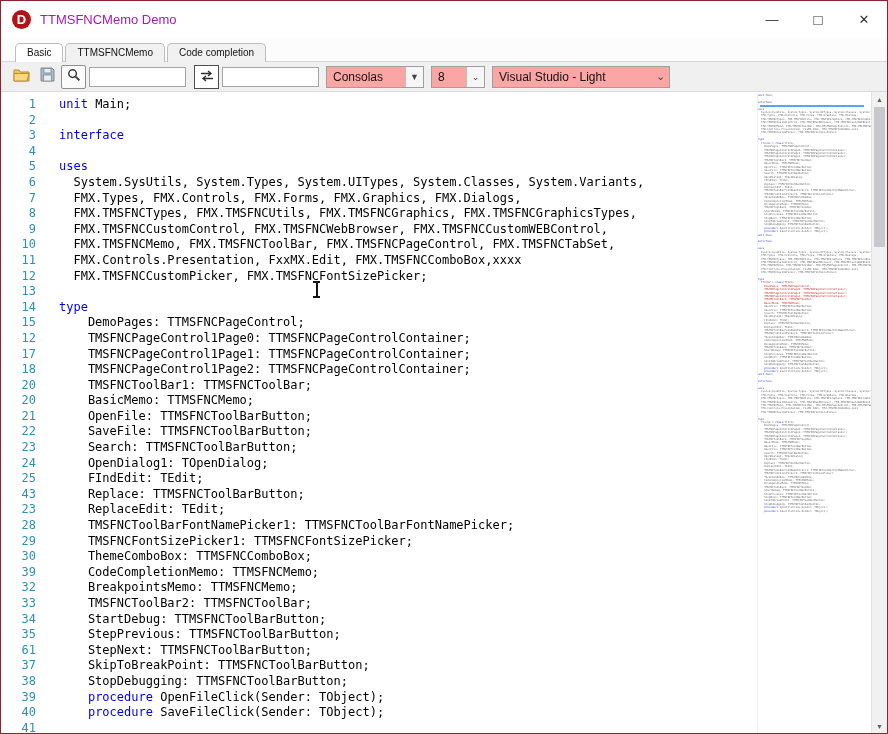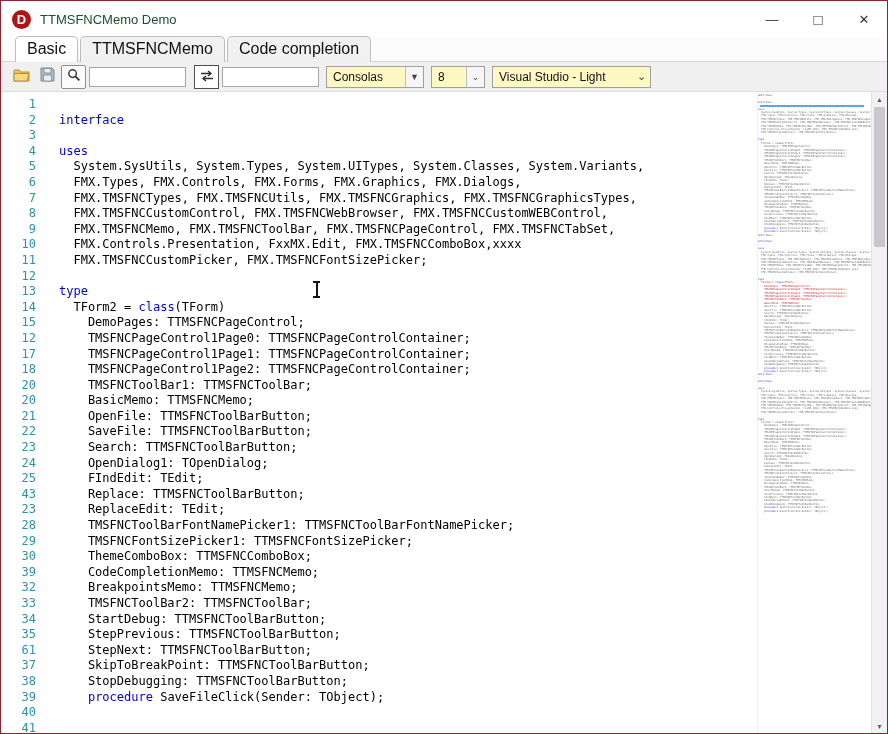--- a/index.html
+++ b/index.html
@@ -5,47 +5,47 @@
   html,body{margin:0;padding:0;background:#e8e8e8;}
   .window{
     position:relative;width:888px;height:734px;box-sizing:border-box;
     border:1px solid #8b2430;background:#fff;overflow:hidden;
     font-family:"Liberation Sans", sans-serif;display:flex;flex-direction:column;
   }
   
   .titlebar{height:37px;flex:0 0 37px;display:flex;align-items:center;background:#fff;}
   .app-icon{width:19px;height:19px;margin-left:11px;border-radius:50%;background:#b31217;
     color:#fff;font-weight:bold;font-size:13px;display:flex;align-items:center;justify-content:center;}
-  .title-text{margin-left:9px;font-size:13px;color:#14532d;}
+  .title-text{margin-left:9px;font-size:13px;color:#a21caf;}
   .win-controls{margin-left:auto;display:flex;height:100%;}
   .win-btn{width:46px;height:100%;display:flex;align-items:center;justify-content:center;
     font-size:13px;color:#333;cursor:default;}
   .win-btn.max{font-size:15px;}
   
   .tabbar{height:23px;flex:0 0 23px;background:#fcfcfc;display:flex;align-items:flex-end;
     padding-left:14px;border-bottom:1px solid #d6d6d6;}
-  .tab{font-size:16px;color:#111;padding:3px 11px 4px 11px;border:1px solid #bdbdbd;border-bottom:none;
+  .tab{font-size:10px;color:#111;padding:3px 11px 4px 11px;border:1px solid #bdbdbd;border-bottom:none;
     border-radius:5px 5px 0 0;margin-right:2px;background:#f1f1f1;position:relative;top:1px;}
   .tab.active{background:#ffffff;}
   
   .toolbar{height:29px;flex:0 0 29px;background:#f0f0f0;border-bottom:1px solid #dcdcdc;
     display:flex;align-items:center;padding-left:8px;}
   .tb-icon-btn{width:25px;height:24px;display:flex;align-items:center;justify-content:center;margin-right:1px;}
   .tb-icon-btn.outlined{border:1px solid #8f8f8f;background:#fbfbfb;border-radius:2px;box-sizing:border-box;}
   .tb-icon-btn.focused{border:1px solid #4f4f4f;background:#ffffff;width:23px;height:22px;}
   .tb-input{width:97px;height:20px;border:1px solid #a6a6a6;background:#fff;margin-left:2px;
     font-size:12px;padding:0 4px;box-sizing:border-box;outline:none;}
   .spacer8{width:8px;}
-  .combo{height:22px;border:1px solid #9f9f9f;background:#fef9c3;display:flex;align-items:center;
+  .combo{height:22px;border:1px solid #9f9f9f;background:#fca5a5;display:flex;align-items:center;
     box-sizing:border-box;margin-left:7px;}
   .combo-label{font-size:12px;color:#111;padding:0 6px;flex:1;white-space:nowrap;overflow:hidden;}
   .combo-arrow{width:17px;align-self:stretch;display:flex;align-items:center;justify-content:center;
     border-left:1px solid #bdbdbd;background:#f6f6f6;font-size:9px;color:#444;}
   .combo.flat .combo-arrow{border-left:none;background:transparent;font-size:11px;}
-  .combo.font{width:98px;} .combo.size{width:54px;} .combo.theme{width:159px;}
+  .combo.font{width:98px;} .combo.size{width:54px;} .combo.theme{width:178px;}
   
   .main{flex:1;display:flex;min-height:0;background:#fff;position:relative;}
   .editor{flex:1;display:flex;overflow:hidden;padding-top:5px;}
   .gutter{width:44px;flex:0 0 44px;text-align:right;padding-right:9px;box-sizing:border-box;}
   .gutter .ln{font-family:"DejaVu Sans Mono", monospace;font-size:12px;line-height:15.6px;color:#2b91af;}
   .code{flex:1;padding-left:14px;overflow:hidden;}
   .code .cl{font-family:"DejaVu Sans Mono", monospace;font-size:12px;line-height:15.6px;
     color:#000;white-space:pre;}
   .kw{color:#0000e8;}
   
@@ -180,34 +180,34 @@
           <div class="ln">34</div>
           <div class="ln">35</div>
           <div class="ln">61</div>
           <div class="ln">37</div>
           <div class="ln">38</div>
           <div class="ln">39</div>
           <div class="ln">40</div>
           <div class="ln">41</div>
         </div>
       <div class="code">
+          <div class="cl"><span class="kw">unit</span> Main;</div>
           <div class="cl">&nbsp;</div>
           <div class="cl"><span class="kw">interface</span></div>
           <div class="cl">&nbsp;</div>
           <div class="cl"><span class="kw">uses</span></div>
           <div class="cl">  System.SysUtils, System.Types, System.UITypes, System.Classes, System.Variants,</div>
           <div class="cl">  FMX.Types, FMX.Controls, FMX.Forms, FMX.Graphics, FMX.Dialogs,</div>
           <div class="cl">  FMX.TMSFNCTypes, FMX.TMSFNCUtils, FMX.TMSFNCGraphics, FMX.TMSFNCGraphicsTypes,</div>
           <div class="cl">  FMX.TMSFNCCustomControl, FMX.TMSFNCWebBrowser, FMX.TMSFNCCustomWEBControl,</div>
           <div class="cl">  FMX.TMSFNCMemo, FMX.TMSFNCToolBar, FMX.TMSFNCPageControl, FMX.TMSFNCTabSet,</div>
           <div class="cl">  FMX.Controls.Presentation, FxxMX.Edit, FMX.TMSFNCComboBox,xxxx</div>
           <div class="cl">  FMX.TMSFNCCustomPicker, FMX.TMSFNCFontSizePicker;</div>
           <div class="cl">&nbsp;</div>
           <div class="cl"><span class="kw">type</span></div>
-          <div class="cl">  TForm2 = <span class="kw">class</span>(TForm)</div>
           <div class="cl">    DemoPages: TTMSFNCPageControl;</div>
           <div class="cl">    TMSFNCPageControl1Page0: TTMSFNCPageControlContainer;</div>
           <div class="cl">    TMSFNCPageControl1Page1: TTMSFNCPageControlContainer;</div>
           <div class="cl">    TMSFNCPageControl1Page2: TTMSFNCPageControlContainer;</div>
           <div class="cl">    TMSFNCToolBar1: TTMSFNCToolBar;</div>
           <div class="cl">    BasicMemo: TTMSFNCMemo;</div>
           <div class="cl">    OpenFile: TTMSFNCToolBarButton;</div>
           <div class="cl">    SaveFile: TTMSFNCToolBarButton;</div>
           <div class="cl">    Search: TTMSFNCToolBarButton;</div>
           <div class="cl">    OpenDialog1: TOpenDialog;</div>
@@ -218,20 +218,21 @@
           <div class="cl">    TMSFNCFontSizePicker1: TTMSFNCFontSizePicker;</div>
           <div class="cl">    ThemeComboBox: TTMSFNCComboBox;</div>
           <div class="cl">    CodeCompletionMemo: TTMSFNCMemo;</div>
           <div class="cl">    BreakpointsMemo: TTMSFNCMemo;</div>
           <div class="cl">    TMSFNCToolBar2: TTMSFNCToolBar;</div>
           <div class="cl">    StartDebug: TTMSFNCToolBarButton;</div>
           <div class="cl">    StepPrevious: TTMSFNCToolBarButton;</div>
           <div class="cl">    StepNext: TTMSFNCToolBarButton;</div>
           <div class="cl">    SkipToBreakPoint: TTMSFNCToolBarButton;</div>
           <div class="cl">    StopDebugging: TTMSFNCToolBarButton;</div>
+          <div class="cl">    <span class="kw">procedure</span> OpenFileClick(Sender: TObject);</div>
           <div class="cl">    <span class="kw">procedure</span> SaveFileClick(Sender: TObject);</div>
         </div>
     </div>
     <div class="minimap">
       <div>
           <div class="mml"><span class="kw">unit</span> Main;</div>
           <div class="mml">&nbsp;</div>
           <div class="mml"><span class="kw">interface</span></div>
           <div class="mml">&nbsp;</div>
           <div class="mml"><span class="kw">uses</span></div>

